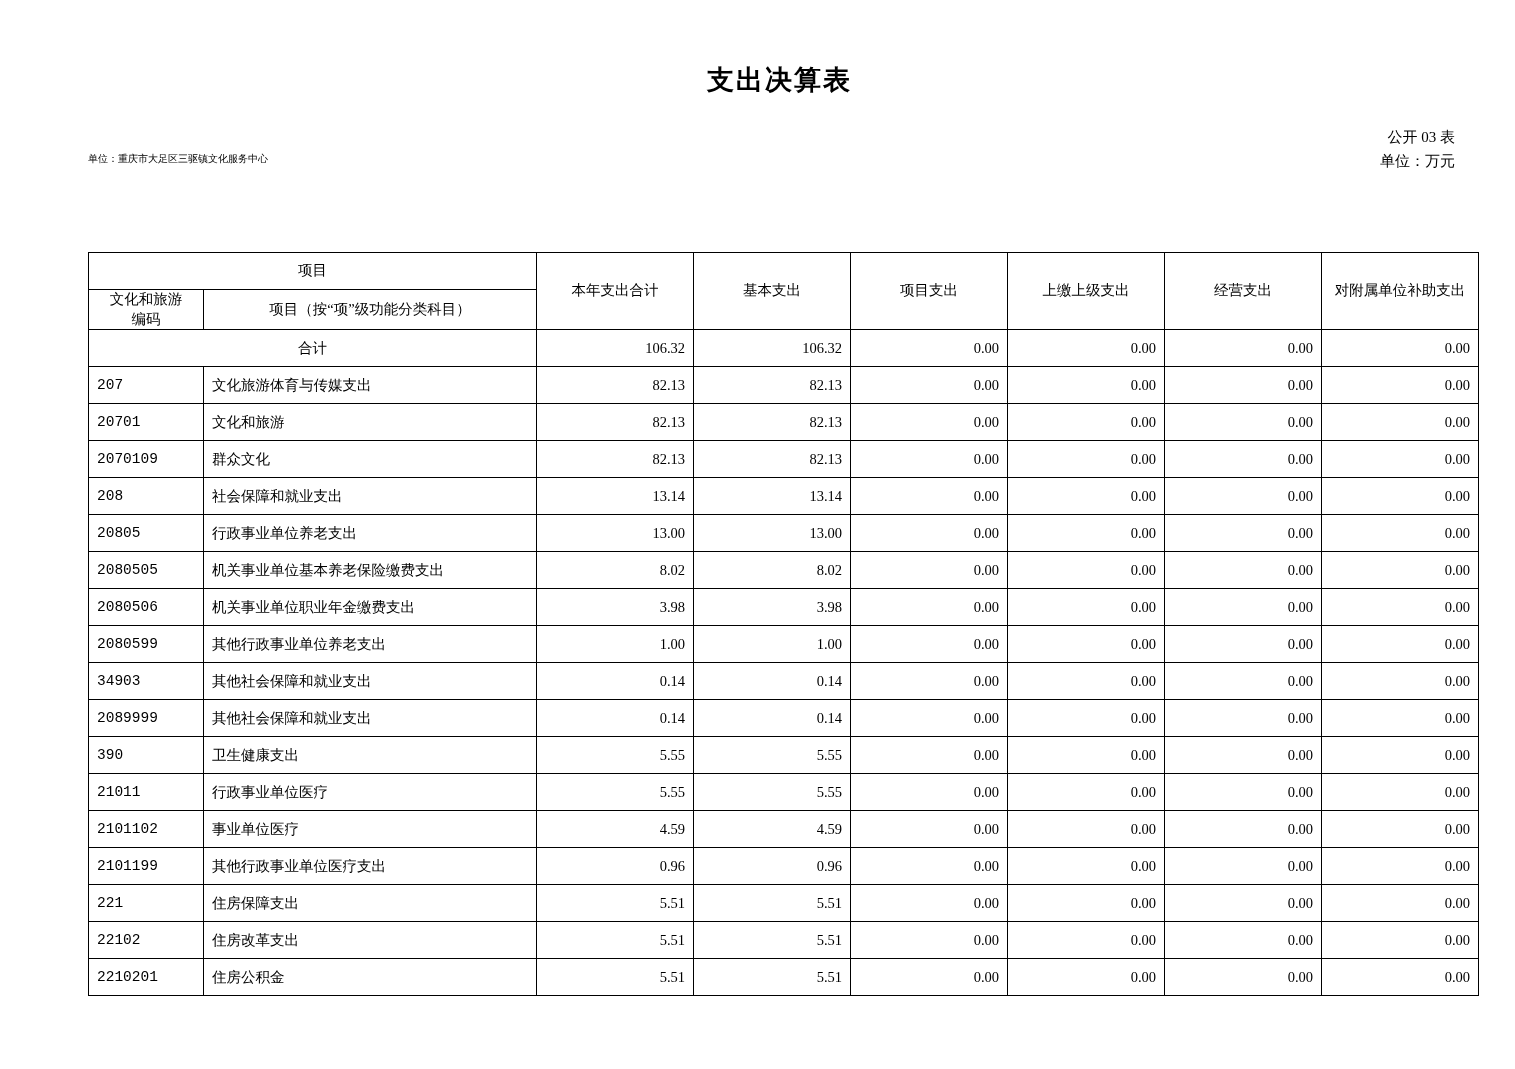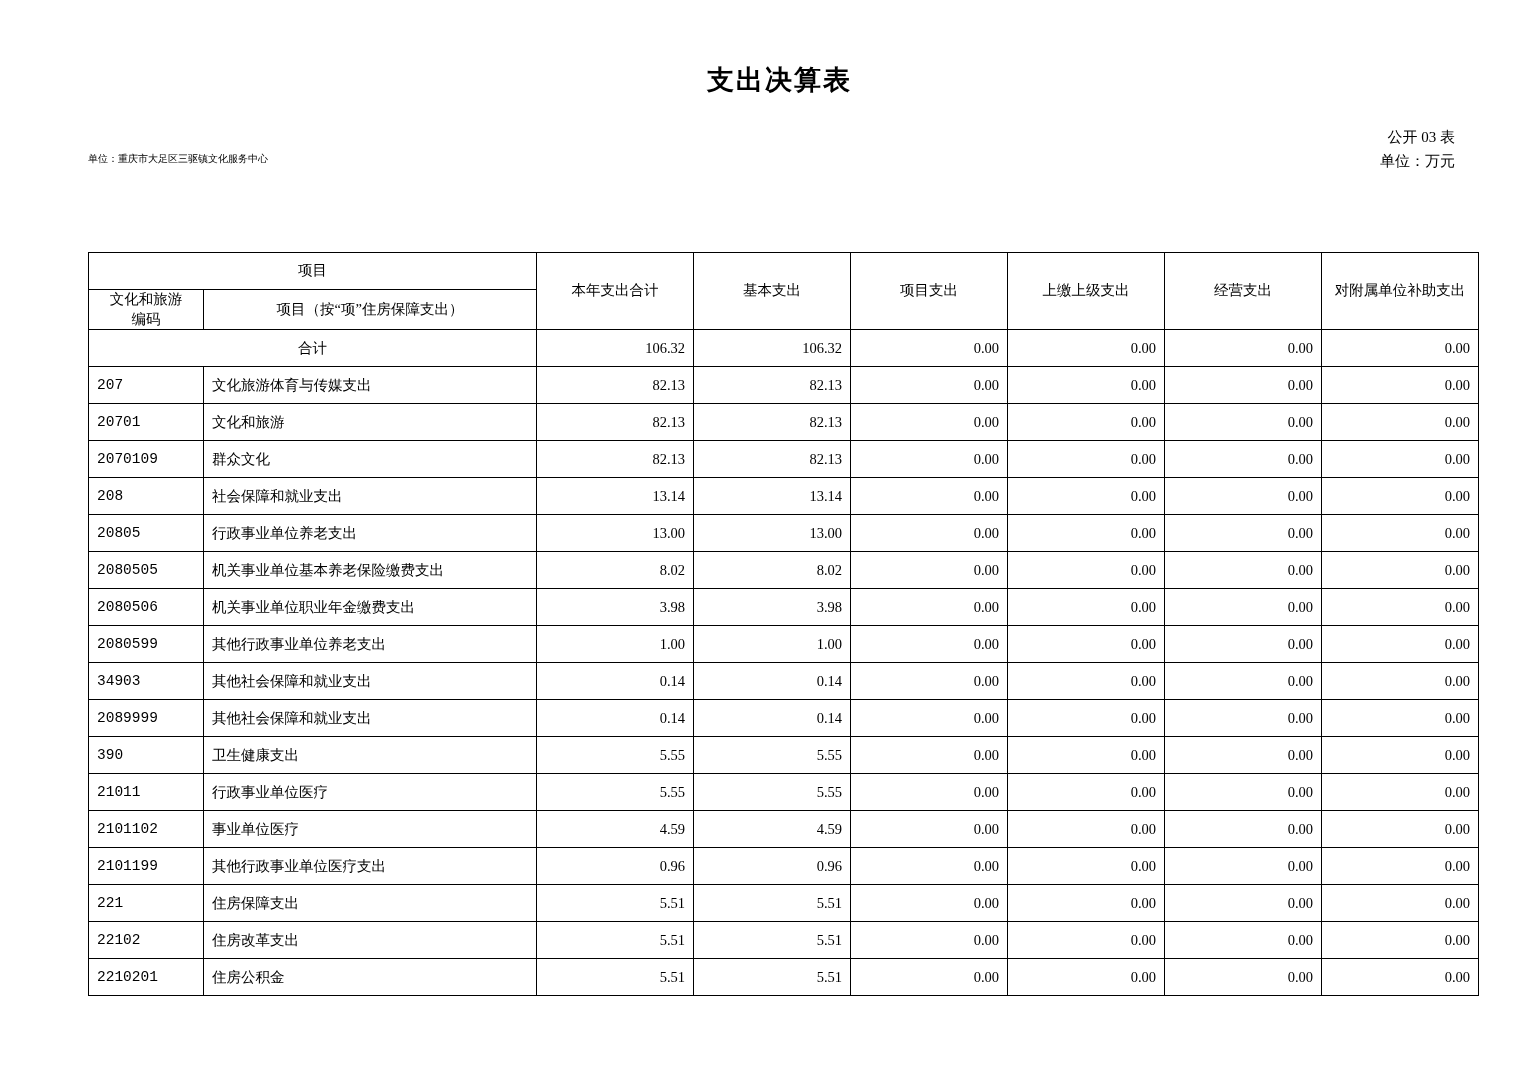--- a/index.html
+++ b/index.html
@@ -135,21 +135,21 @@
         <td class="hdr-cell hdr-top" colspan="2">项目</td>
         <td class="hdr-cell" rowspan="2">本年支出合计</td>
         <td class="hdr-cell" rowspan="2">基本支出</td>
         <td class="hdr-cell" rowspan="2">项目支出</td>
         <td class="hdr-cell" rowspan="2">上缴上级支出</td>
         <td class="hdr-cell" rowspan="2">经营支出</td>
         <td class="hdr-cell" rowspan="2">对附属单位补助支出</td>
       </tr>
       <tr>
         <td class="hdr-cell hdr-main"><span>文化和旅游</span><br><span>编码</span></td>
-        <td class="hdr-cell hdr-main">项目（按“项”住房保障支出）</td>
+        <td class="hdr-cell hdr-main">项目（按“项”级功能分类科目）</td>
       </tr>
     </thead>
     <tbody>
       <tr>
         <td class="total-label" colspan="2">合计</td>
         <td class="num b">106.32</td>
         <td class="num b">106.32</td>
         <td class="num b">0.00</td>
         <td class="num b">0.00</td>
         <td class="num b">0.00</td>

